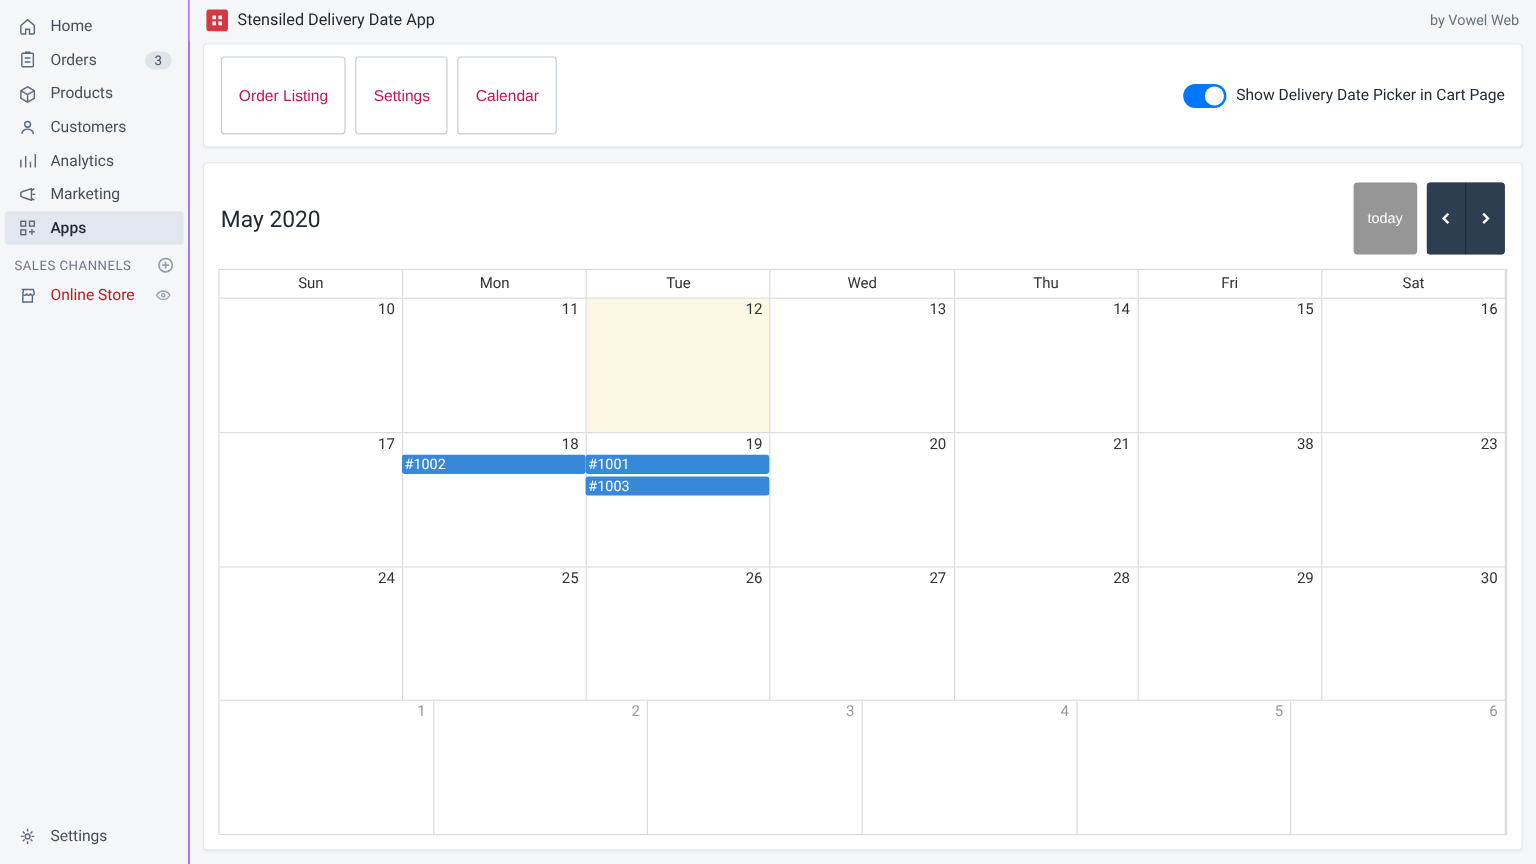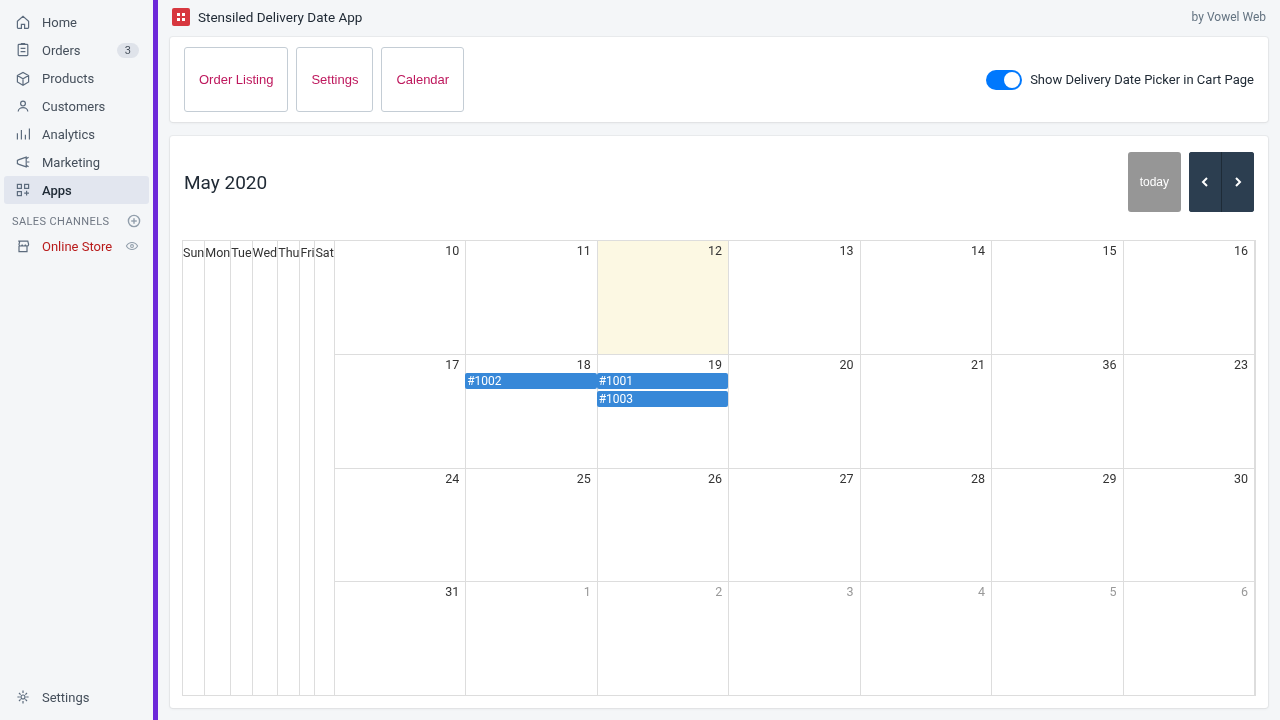--- a/index.html
+++ b/index.html
@@ -1,20 +1,20 @@
 <!DOCTYPE html>
 <html><head>
 <meta charset="utf-8">
 <style>
 * { box-sizing: border-box; margin: 0; padding: 0; }
 body { font-family: -apple-system, BlinkMacSystemFont, "Segoe UI", Roboto, sans-serif; font-size: 13px; color: #212b36; background: #f4f6f8; width: 1280px; height: 720px; overflow: hidden; }
 .app { display: flex; height: 100%; }
 
 
-.sidebar { width: 158px; background: #f4f6f8; border-right: 5px solid #6d28d9; display: flex; flex-direction: column; }
+.sidebar { width: 158px; background: #f4f6f8; border-right: 1px solid #6d28d9; display: flex; flex-direction: column; }
 .nav-section { padding-top: 8px; }
 .nav-item { display: flex; align-items: center; padding: 5px 10px; cursor: pointer; color: #454f5b; border-radius: 3px; margin: 0 4px; }
 .nav-item.active { background: #e2e6ef; color: #202b36; font-weight: 500; }
 .nav-item .icon { width: 18px; height: 18px; margin-right: 10px; display: flex; align-items: center; justify-content: center; color: #5c6b7d; }
 .nav-item.active .icon { color: #5c6b7d; }
 .nav-item .label { flex: 1; font-size: 13px; }
 .nav-item .badge { background: #dfe3ea; color: #454f5b; border-radius: 10px; padding: 1px 8px; font-size: 11px; }
 .section-header { display: flex; align-items: center; justify-content: space-between; padding: 10px 12px 4px; font-size: 11px; color: #6f7783; letter-spacing: 0.4px; }
 .section-header .plus-icon { color: #919eab; }
 .nav-sub { display: flex; align-items: center; padding: 5px 10px; cursor: pointer; color: #b91c1c; margin: 0 4px; }
@@ -42,21 +42,21 @@
 .card { background: #fff; border-radius: 3px; box-shadow: 0 0 0 1px rgba(63,63,68,0.05), 0 1px 3px rgba(63,63,68,0.08); height: 100%; padding: 12px; display: flex; flex-direction: column; }
 
 .cal-header { display: flex; align-items: center; padding: 4px 2px 12px; }
 .cal-title { font-size: 19px; font-weight: 400; }
 .cal-nav { margin-left: auto; display: flex; gap: 8px; }
 .today-btn { background: #969696; color: #fff; border: none; border-radius: 3px; padding: 23px 12px; font-size: 12px; cursor: pointer; }
 .nav-btns { display: flex; background: #2c3e50; border-radius: 3px; overflow: hidden; }
 .nav-btn { background: #2c3e50; color: #fff; border: none; padding: 7px 12px; cursor: pointer; font-size: 11px; }
 .nav-btn:first-child { border-right: 1px solid #1e2b37; }
 
-.calendar { flex: 1; display: flex; flex-direction: row; border: 1px solid #ddd; border-bottom: none; margin-top: 16px; }
+.calendar { flex: 1; display: flex; flex-direction: column; border: 1px solid #ddd; border-bottom: none; }
 .cal-head-row { display: flex; }
 .cal-head-cell { flex: 1; text-align: center; padding: 4px 0; font-size: 12.5px; color: #333; border-right: 1px solid #ddd; border-bottom: 1px solid #ddd; }
 .cal-head-cell:first-child { border-left: none; }
 .cal-body { flex: 1; display: flex; flex-direction: column; }
 .cal-row { flex: 1; display: flex; min-height: 0; }
 .cal-cell { flex: 1; border-right: 1px solid #ddd; border-bottom: 1px solid #ddd; padding: 2px 4px; position: relative; min-width: 0; }
 .cal-cell.today { background: #fcf8e3; }
 .cal-date { text-align: right; font-size: 12.5px; color: #333; padding-right: 2px; }
 .cal-date.other { color: #999; }
 .events { position: absolute; left: 0; right: 0; top: 18px; }
@@ -267,21 +267,21 @@
                     <div class="event">#1003</div>
                   </div>
                 </div>
                 <div class="cal-cell">
                   <div class="cal-date">20</div>
                 </div>
                 <div class="cal-cell">
                   <div class="cal-date">21</div>
                 </div>
                 <div class="cal-cell">
-                  <div class="cal-date">36</div>
+                  <div class="cal-date">38</div>
                 </div>
                 <div class="cal-cell">
                   <div class="cal-date">23</div>
                 </div>
               </div>
               <div class="cal-row">
                 <div class="cal-cell">
                   <div class="cal-date">24</div>
                 </div>
                 <div class="cal-cell">
@@ -298,23 +298,20 @@
                 </div>
                 <div class="cal-cell">
                   <div class="cal-date">29</div>
                 </div>
                 <div class="cal-cell">
                   <div class="cal-date">30</div>
                 </div>
               </div>
               <div class="cal-row">
                 <div class="cal-cell">
-                  <div class="cal-date">31</div>
-                </div>
-                <div class="cal-cell">
                   <div class="cal-date other">1</div>
                 </div>
                 <div class="cal-cell">
                   <div class="cal-date other">2</div>
                 </div>
                 <div class="cal-cell">
                   <div class="cal-date other">3</div>
                 </div>
                 <div class="cal-cell">
                   <div class="cal-date other">4</div>

